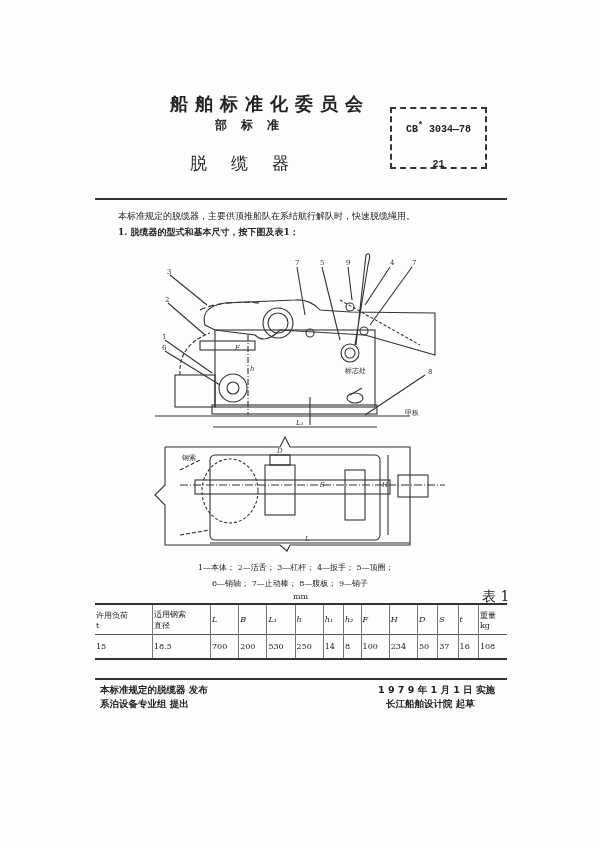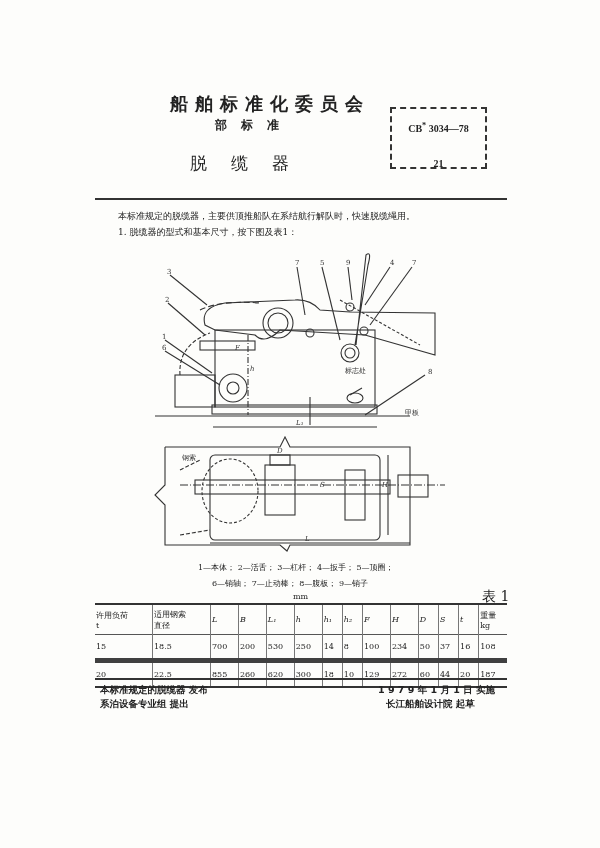--- a/index.html
+++ b/index.html
@@ -2,21 +2,21 @@
 <html><head>
 <meta charset="utf-8">
 <style>
   html, body { margin:0; padding:0; }
   body { width:600px; height:848px; background:#fdfdfb; position:relative; overflow:hidden;
          font-family:"DejaVu Serif", serif; color:#222; }
   .abs { position:absolute; }
   .hdr1 { left:170px; top:92px; font-family:"DejaVu Sans", sans-serif; font-weight:bold; font-size:18px; letter-spacing:7px; }
   .hdr2 { left:215px; top:117px; font-family:"DejaVu Sans", sans-serif; font-weight:bold; font-size:12px; letter-spacing:14px; }
   .title { left:190px; top:152px; font-family:"DejaVu Sans", sans-serif; font-size:17px; letter-spacing:24px; }
-  .codebox { left:390px; top:107px; width:93px; height:58px; border:2px dashed #333; text-align:center; font-family:Liberation Serif, serif; font-weight:bold; font-size:10px; }
+  .codebox { left:390px; top:107px; width:93px; height:58px; border:2px dashed #333; text-align:center; font-family:Liberation Mono, monospace; font-weight:bold; font-size:10px; }
   .codebox .l1 { margin-top:12px; }
   .codebox .l2 { margin-top:24px; }
   .rule { left:95px; top:198px; width:412px; height:2px; background:#333; }
   .para { font-size:9px; left:118px; }
   .drawing { left:150px; top:245px; }
   .caption { font-size:8px; }
   .tbl { left:95px; top:603px; width:412px; border-collapse:collapse; font-size:8px; }
   .tbl th, .tbl td { border-left:1px solid #777; text-align:left; height:21px; font-weight:normal; }
   .tbl th:first-child, .tbl td:first-child { border-left:none; }
   .tbl thead tr { border-top:2px solid #333; border-bottom:1px solid #555; }
@@ -36,21 +36,21 @@
 <div class="abs codebox">
   <div class="l1">
     <span>CB</span><sup>*</sup>
     <span>3034—78</span>
   </div>
   <div class="l2">21</div>
 </div>
 <div class="abs rule"></div>
 
 <div class="abs para" style="top:210px;">本标准规定的脱缆器，主要供顶推船队在系结航行解队时，快速脱缆绳用。</div>
-<div class="abs para" style="top:226px;">1. 脱缆器的型式和基本尺寸，按下图及表1：</div>
+<div class="abs para" style="top:226px;font-weight:bold;">1. 脱缆器的型式和基本尺寸，按下图及表1：</div>
 
 <div class="abs drawing">
   <svg width="300" height="310" viewBox="0 0 300 310">
     <g fill="none" stroke="#333" stroke-width="1.1">
 
       <line x1="5" y1="171" x2="260" y2="171"></line>
       <rect x="62" y="160" width="165" height="9"></rect>
       <rect x="65" y="85" width="160" height="77"></rect>
       <rect x="25" y="130" width="40" height="32"></rect>
       <path d="M30 130 Q28 100 60 88" stroke-dasharray="4 2"></path>
@@ -166,36 +166,20 @@
       <td>250</td>
       <td>14</td>
       <td>8</td>
       <td>100</td>
       <td>234</td>
       <td>50</td>
       <td>37</td>
       <td>16</td>
       <td>108</td>
     </tr>
-    <tr>
-      <td>20</td>
-      <td>22.5</td>
-      <td>855</td>
-      <td>260</td>
-      <td>620</td>
-      <td>300</td>
-      <td>18</td>
-      <td>10</td>
-      <td>129</td>
-      <td>272</td>
-      <td>60</td>
-      <td>44</td>
-      <td>20</td>
-      <td>187</td>
-    </tr>
   </tbody>
 </table>
 
 <div class="abs frule"></div>
 <div class="abs foot" style="left:100px; top:684px;">本标准规定的脱缆器  发布</div>
 <div class="abs foot" style="left:100px; top:698px;">系泊设备专业组  提出</div>
 <div class="abs foot" style="left:378px; top:684px;">1 9 7 9 年 1 月 1 日  实施</div>
 <div class="abs foot" style="left:386px; top:698px;">长江船舶设计院  起草</div>
 
 </body></html>

